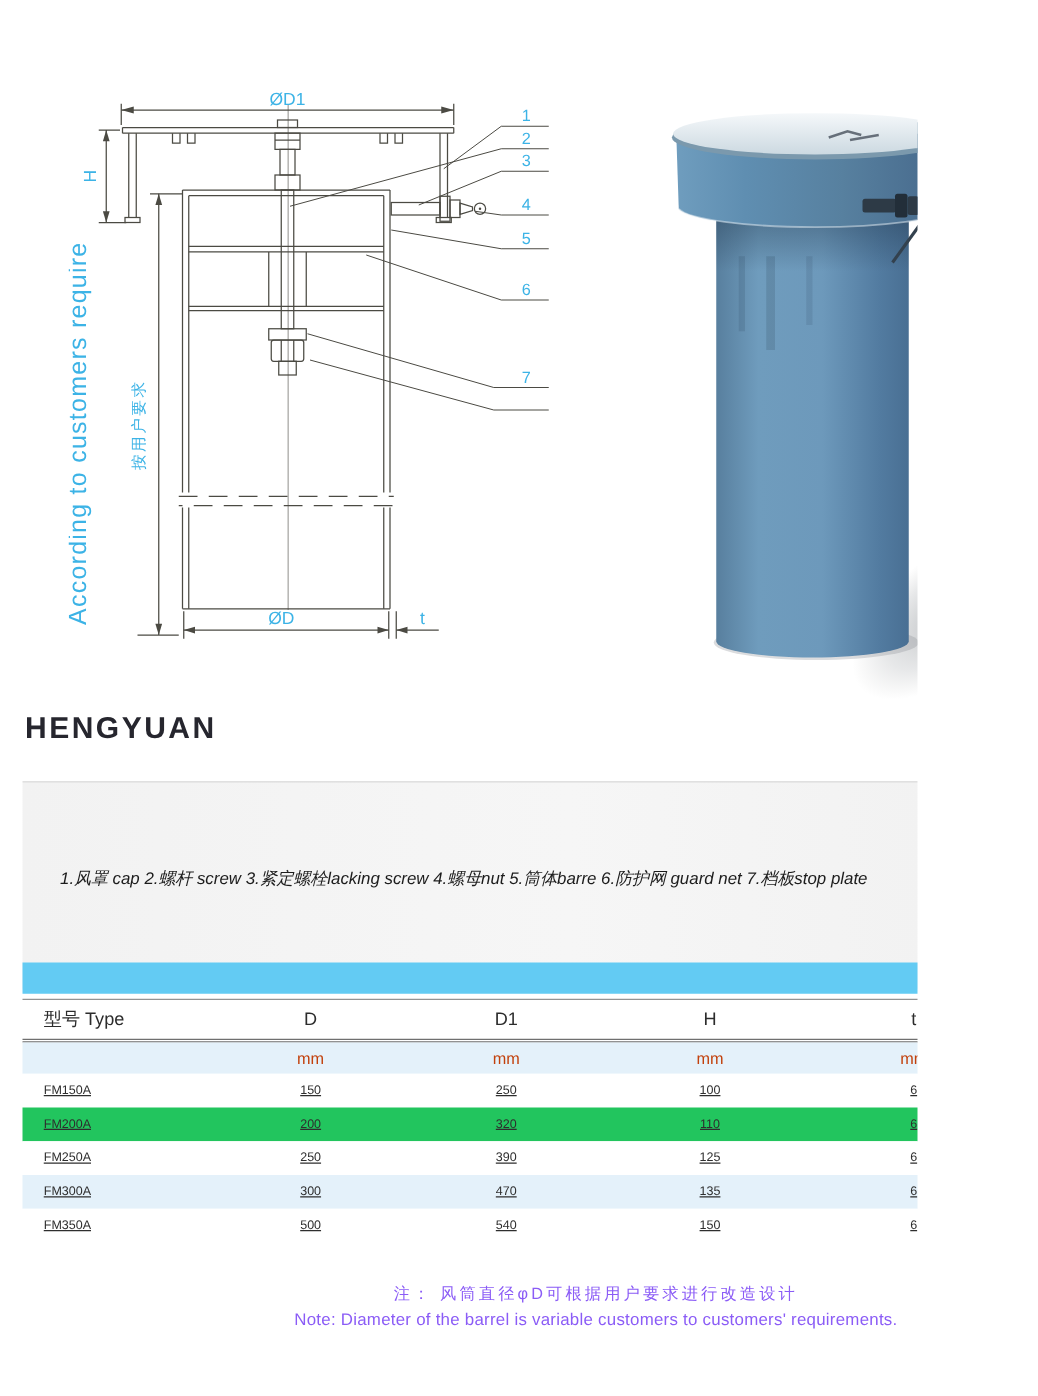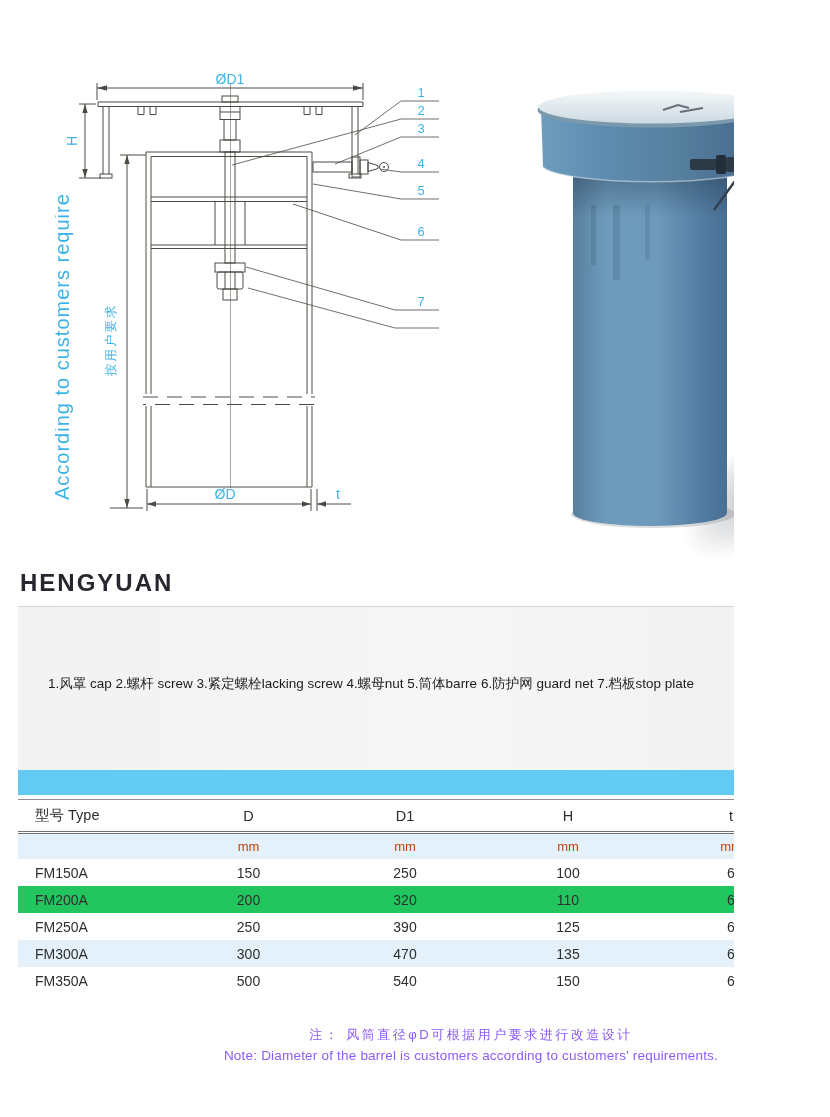--- a/index.html
+++ b/index.html
@@ -10,34 +10,34 @@
   .drawing{position:absolute;left:55px;top:38px;width:400px;height:525px;}
 
   
   .photo{position:absolute;left:495px;top:55px;width:330px;height:510px;}
 
   
   .heading{position:absolute;left:20px;top:569px;font-size:24px;font-weight:700;
            letter-spacing:2px;color:#26262e;}
 
   
-  .panel{position:absolute;left:18px;top:606px;width:794px;height:165px;
+  .panel{position:absolute;left:18px;top:625px;width:794px;height:165px;
          background:linear-gradient(90deg,#f2f2f2 0%,#f6f6f6 55%,#f1f1f1 100%);
-         border-top:1px solid #d6d6d6;}
+         border-top:1px solid #d6d6d6;font-style:italic;}
   .legend{position:absolute;left:30px;top:66px;font-size:13.5px;line-height:21px;
           color:#1c1c1c;width:730px;}
 
   
   .table-wrap{position:absolute;left:18px;top:770px;width:794px;}
   .cyan-band{height:25px;}
   .tbl{margin-top:4px;border-top:1px solid #939393;}
   .row{display:grid;grid-template-columns:155px 151px 162px 164px 162px;align-items:center;}
   .row.header{height:31px;font-size:14.5px;color:#2c2c2c;border-bottom:3px double #6f6f6f;}
   .row.units{height:25px;font-size:13px;color:#c2410c;}
-  .row.data{height:27px;font-size:14px;color:#2e2e2e;background:#ffffff;}
+  .row.data{height:27px;font-size:10px;color:#2e2e2e;background:#ffffff;text-decoration:underline;}
   .cell{text-align:center;}
   .cell.type{text-align:left;padding-left:17px;}
 
   
   .notes{position:absolute;right:16px;top:1026px;text-align:center;color:#8b5cf6;}
   .note-zh{font-size:13px;letter-spacing:2.5px;}
   .note-en{font-size:13.5px;margin-top:4px;letter-spacing:0.2px;}
 </style>
 </head>
 <body>
@@ -297,16 +297,16 @@
         <div class="cell">500</div>
         <div class="cell">540</div>
         <div class="cell">150</div>
         <div class="cell">6</div>
       </div>
     </div>
   </div>
 
   <div class="notes">
     <div class="note-zh">注： 风筒直径φD可根据用户要求进行改造设计</div>
-    <div class="note-en">Note: Diameter of the barrel is customers according to customers' requirements.</div>
+    <div class="note-en">Note: Diameter of the barrel is variable customers to customers' requirements.</div>
   </div>
 
 </div>
 
 </body></html>

